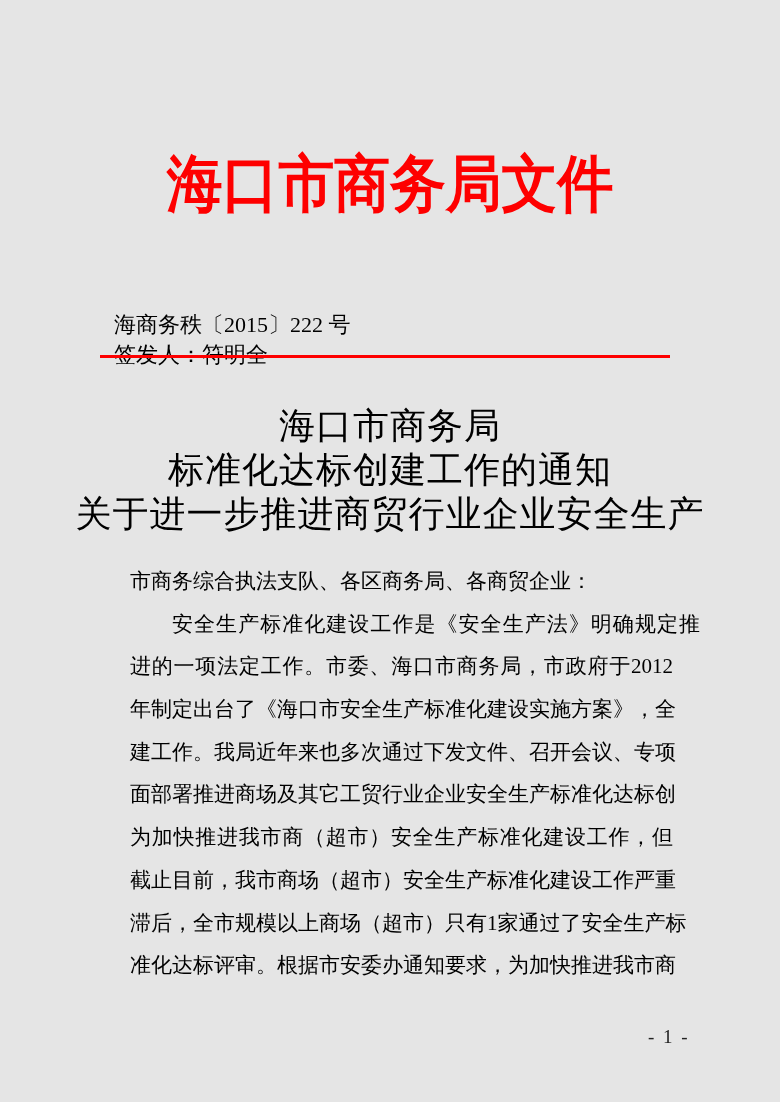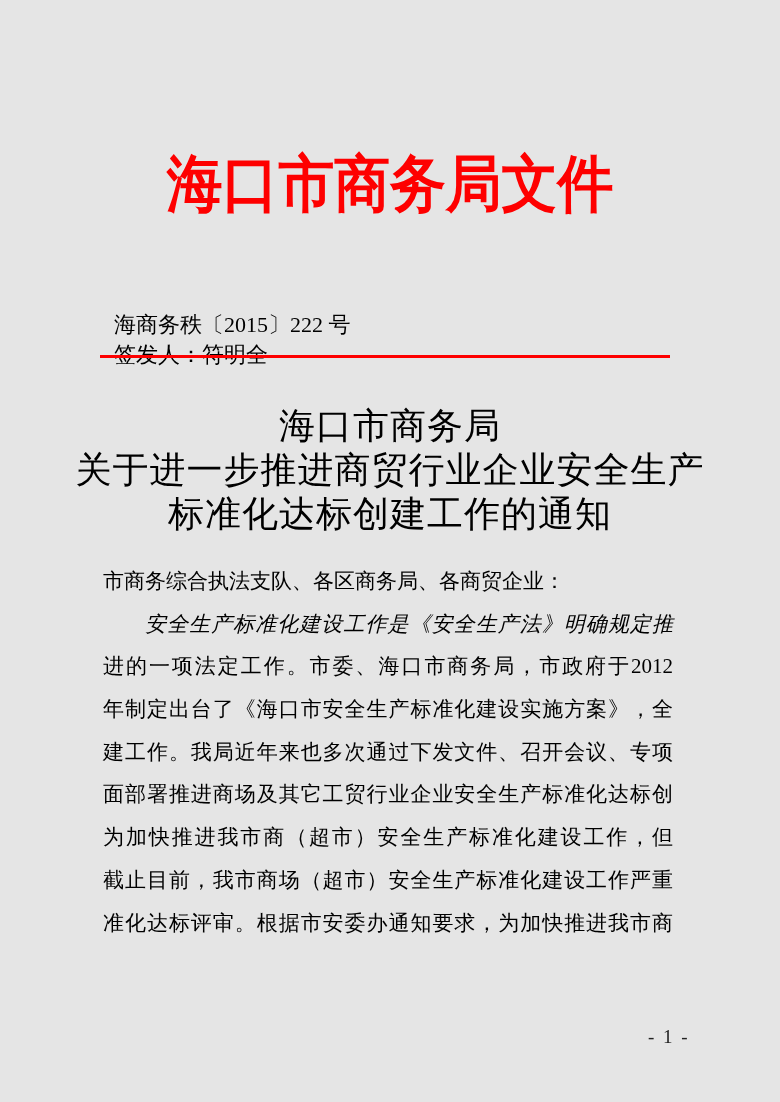--- a/index.html
+++ b/index.html
@@ -69,29 +69,29 @@
     width: 570px;
     font-size: 21px;
     line-height: 42.7px;
   }
   .b-line {
     text-align: justify;
     text-align-last: justify;
     text-justify: inter-ideograph;
     height: 42.7px;
     white-space: nowrap;
+    margin-left: 27px;
   }
   .b-line.salutation {
     text-align: left;
     text-align-last: left;
   }
   .b-line.indent {
     padding-left: 42px;
     width: 528px;
-    font-style: italic;
   }
   .page-num {
     position: absolute;
     top: 1026px;
     left: 648px;
     font-size: 19px;
     letter-spacing: 2px;
     color: #222222;
   }
 </style>
@@ -104,31 +104,32 @@
 
   <div class="doc-row">
     <span class="doc-number">海商务秩〔2015〕222 号</span>
     <span class="signer">签发人：符明全</span>
   </div>
 
   <div class="red-line"></div>
 
   <div class="title-block">
     <div>海口市商务局</div>
+    <div>标准化达标创建工作的通知</div>
     <div>关于进一步推进商贸行业企业安全生产</div>
-    <div>标准化达标创建工作的通知</div>
   </div>
 
   <div class="body-block">
     <div class="b-line salutation">市商务综合执法支队、各区商务局、各商贸企业：</div>
     <div class="b-line indent">安全生产标准化建设工作是《安全生产法》明确规定推</div>
     <div class="b-line">进的一项法定工作。市委、海口市商务局，市政府于2012</div>
     <div class="b-line">年制定出台了《海口市安全生产标准化建设实施方案》，全</div>
     <div class="b-line">建工作。我局近年来也多次通过下发文件、召开会议、专项</div>
     <div class="b-line">面部署推进商场及其它工贸行业企业安全生产标准化达标创</div>
     <div class="b-line">为加快推进我市商（超市）安全生产标准化建设工作，但</div>
     <div class="b-line">截止目前，我市商场（超市）安全生产标准化建设工作严重</div>
+    <div class="b-line">滞后，全市规模以上商场（超市）只有1家通过了安全生产标</div>
     <div class="b-line">准化达标评审。根据市安委办通知要求，为加快推进我市商</div>
   </div>
 
   <div class="page-num">- 1 -</div>
 
 </div>
 
 </body></html>

